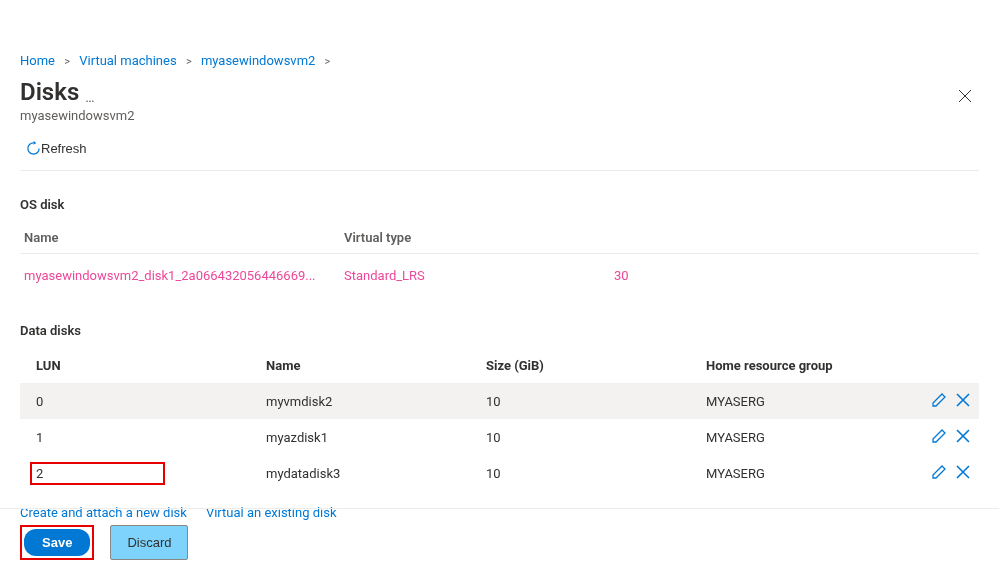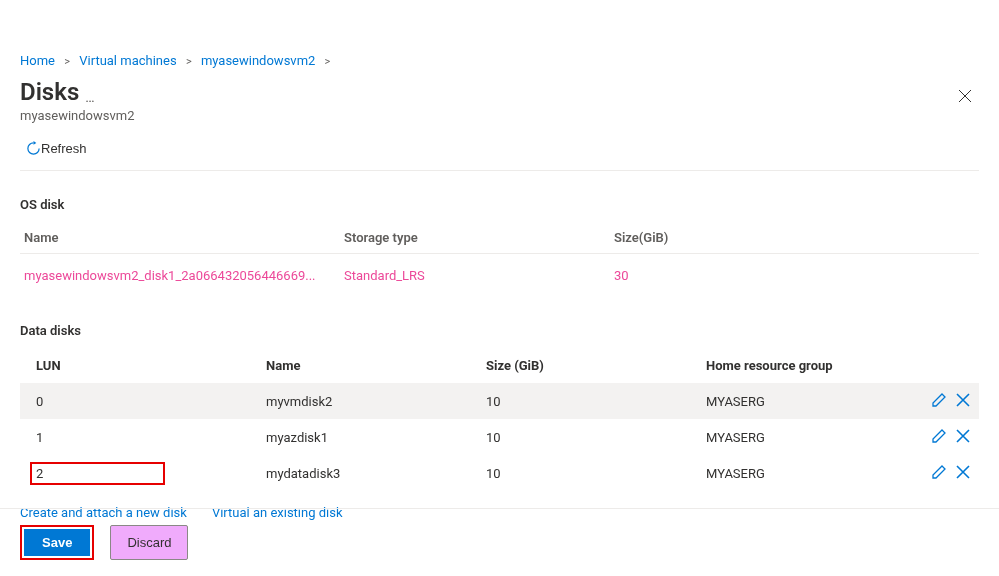--- a/index.html
+++ b/index.html
@@ -39,26 +39,26 @@
     .data-table .row { display: flex; align-items: center; height: 36px; padding-left: 16px; }
     .data-table .row.alt { background: #f3f2f1; }
     .d-c1 { flex: 0 0 230px; }
     .d-c2 { flex: 0 0 220px; }
     .d-c3 { flex: 0 0 220px; }
     .d-c4 { flex: 1; }
     .d-c5 { flex: 0 0 56px; display: flex; gap: 4px; justify-content: flex-end; padding-right: 6px; }
     .icon-btn { background: none; border: none; cursor: pointer; padding: 2px; }
     .icon-btn svg { width: 16px; height: 16px; }
     .lun-highlight { display: inline-block; border: 2px solid #e60000; padding: 2px 120px 2px 4px; margin-left: -6px; margin-top: -3px; margin-bottom: -3px; }
-    .links-row { padding: 14px 0 20px; display: flex; gap: 25px; align-items: center; }
+    .links-row { padding: 14px 0 20px; display: flex; gap: 19px; align-items: center; }
     .text-link { color: #0078d4; text-decoration: none; font-size: 13px; cursor: pointer; }
     .footer { position: absolute; bottom: 0; left: 0; right: 0; border-top: 1px solid #edebe9; padding: 16px 20px; display: flex; gap: 16px; }
-    .btn-primary { background: #0078d4; color: #fff; border: none; padding: 6px 18px; font-size: 13px; font-weight: 600; cursor: pointer; border-radius: 0; }
+    .btn-primary { background: #0078d4; color: #fff; border: none; padding: 6px 18px; font-size: 13px; font-weight: 600; cursor: pointer; border-radius: 12px; }
     .btn-highlight { border: 2px solid #e60000; padding: 2px; display: inline-block; }
-    .btn-secondary { background: #f0abfc; color: #323130; border: 1px solid #8a8886; padding: 5px 16px; font-size: 13px; cursor: pointer; border-radius: 2px; font-weight: 400; }
+    .btn-secondary { background: #7dd3fc; color: #323130; border: 1px solid #8a8886; padding: 5px 16px; font-size: 13px; cursor: pointer; border-radius: 2px; font-weight: 400; }
   </style>
 </head>
 <body>
 
 <div class="page">
 
   <nav class="breadcrumb">
     <a href="#">Home</a>
     <span class="sep">&gt;</span>
     <a href="#">Virtual machines</a>
@@ -89,22 +89,21 @@
           <path d="M8 0 L8 4 L11 2 Z" fill="#0078d4" stroke="none"></path>
         </svg>
       <span>Refresh</span>
     </button>
   </div>
 
   <div class="section-title">OS disk</div>
   <div class="os-table">
     <div class="thead">
       <div class="os-c1">Name</div>
-      <div class="os-c2">Storage type</div>
-      <div class="os-c3">Size(GiB)</div>
+      <div class="os-c2">Virtual type</div>
     </div>
     <div class="row">
       <div class="os-c1">myasewindowsvm2_disk1_2a066432056446669...</div>
       <div class="os-c2">Standard_LRS</div>
       <div class="os-c3">30</div>
     </div>
   </div>
 
   <div class="section-title">Data disks</div>
   <div class="data-table">

